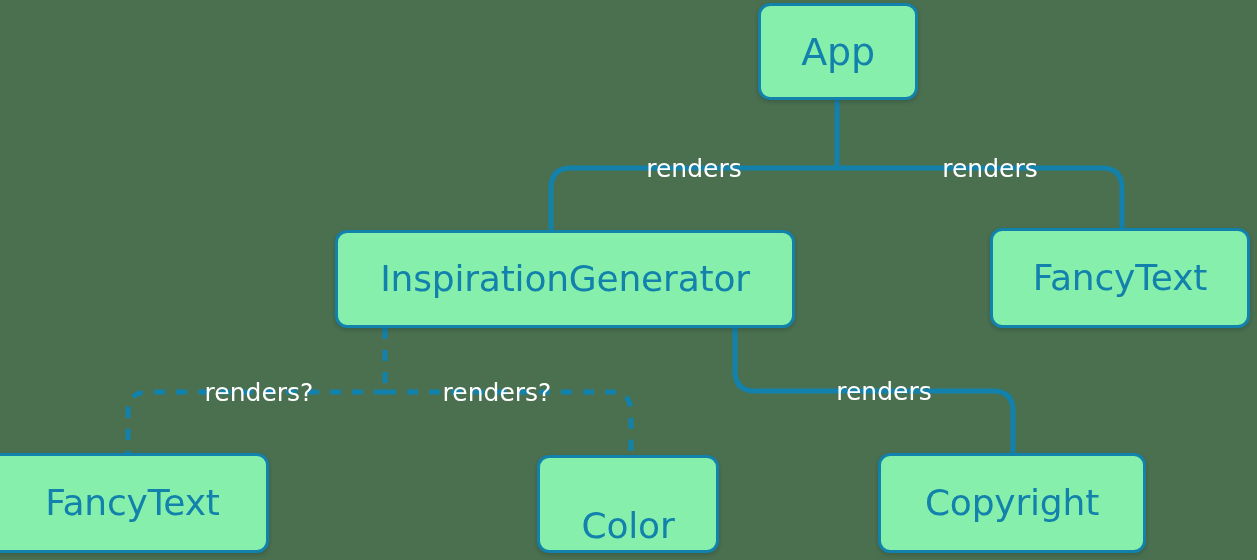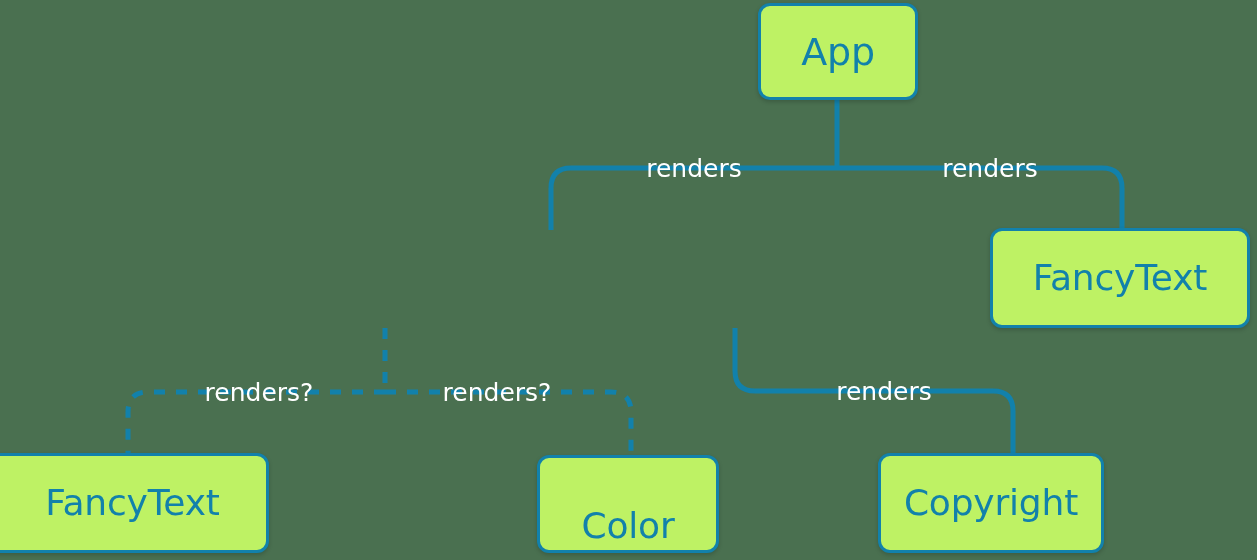--- a/index.html
+++ b/index.html
@@ -20,21 +20,21 @@
   }
   .edge-layer {
     position: absolute;
     left: 0;
     top: 0;
     width: 1257px;
     height: 560px;
   }
   .node {
     position: absolute;
-    background: #bef264;
+    background: #86efac;
     border: 3px solid #1281ab;
     border-radius: 12px;
     box-sizing: border-box;
     display: flex;
     align-items: center;
     justify-content: center;
     color: #1281ab;
     font-family: "DejaVu Sans", sans-serif;
     font-weight: 400;
     letter-spacing: -0.2px;
@@ -80,21 +80,21 @@
     left: 537px;
     top: 455px;
     width: 182px;
     height: 98px;
   }
   #node-color .node-label { font-size: 36px; margin-top: 44px; }
 
   #node-copyright {
     left: 878px;
     top: 453px;
-    width: 226px;
+    width: 268px;
     height: 100px;
   }
   #node-copyright .node-label { font-size: 36px; }
 
   .edge-label {
     position: absolute;
     color: #ffffff;
     font-size: 25px;
     font-family: "DejaVu Sans", sans-serif;
     white-space: nowrap;
@@ -131,20 +131,23 @@
   <div class="edge-label" style="left:694px; top:168px;">renders</div>
   <div class="edge-label" style="left:990px; top:168px;">renders</div>
   <div class="edge-label" style="left:259px; top:392px;">renders?</div>
   <div class="edge-label" style="left:497px; top:392px;">renders?</div>
   <div class="edge-label" style="left:884px; top:391px;">renders</div>
 
   <div class="node" id="node-app">
     <span class="node-label">App</span>
   </div>
 
+  <div class="node" id="node-inspiration">
+    <span class="node-label">InspirationGenerator</span>
+  </div>
 
   <div class="node" id="node-fancytext-right">
     <span class="node-label">FancyText</span>
   </div>
 
   <div class="node" id="node-fancytext-bottom">
     <span class="node-label">FancyText</span>
   </div>
 
   <div class="node" id="node-color">

